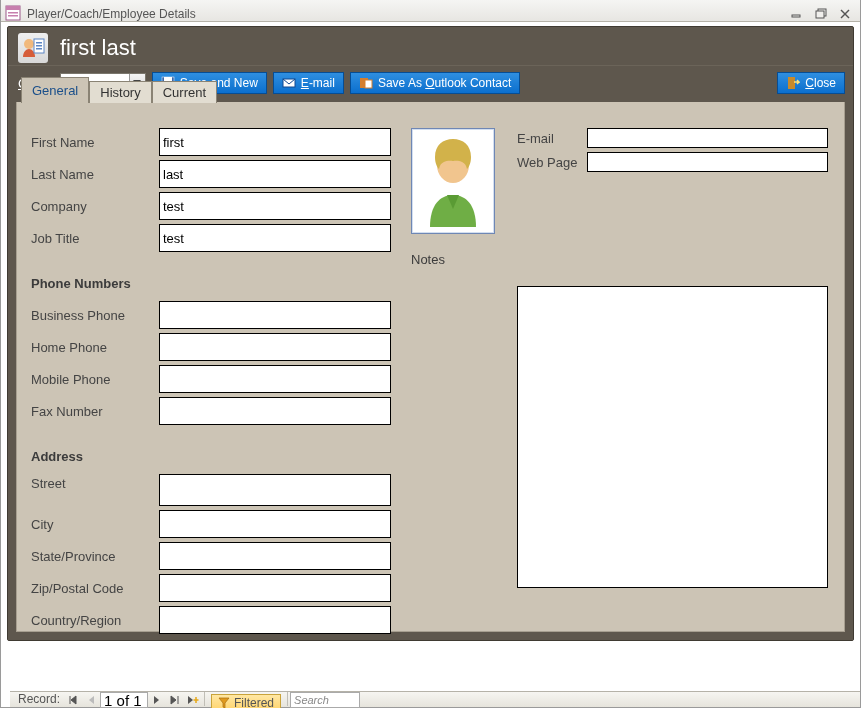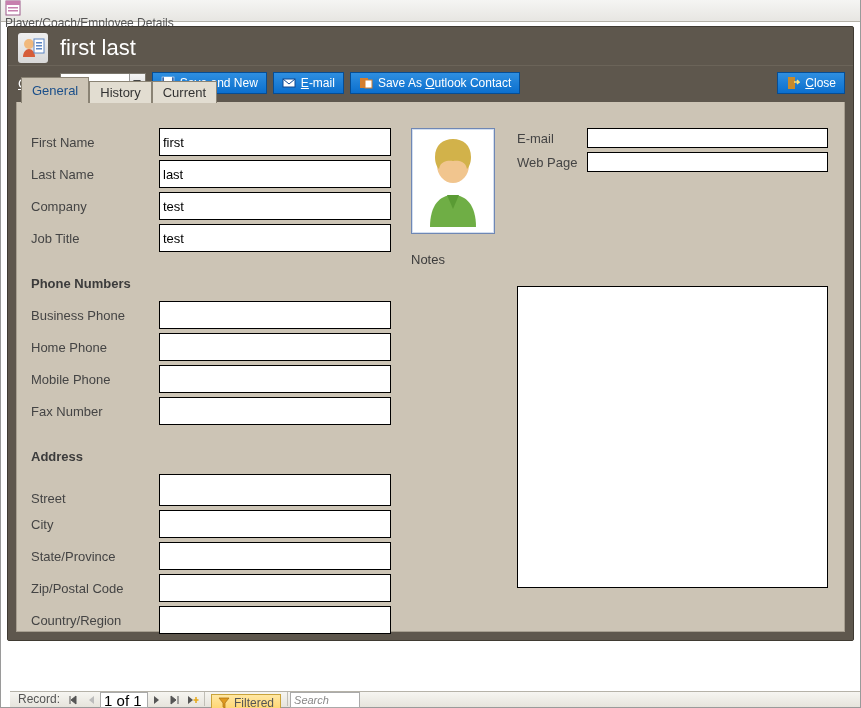--- a/index.html
+++ b/index.html
@@ -1,19 +1,19 @@
 <!DOCTYPE html>
 <html><head>
 <meta charset="utf-8">
 <style>
   * { box-sizing: border-box; }
   html, body { margin:0; padding:0; font-family: "Segoe UI", Tahoma, sans-serif; font-size:12px; color:#333; background:#fff; }
   .window { width:861px; height:708px; background:#fff; position:relative; border-left:1px solid #9a9a9a; border-right:1px solid #9a9a9a; border-bottom:1px solid #9a9a9a;}
   
-  .titlebar { height:22px; display:flex; align-items:flex-start; padding:0 4px; background:linear-gradient(#f5f5f3,#e7e6e2); border-bottom:1px solid #b5b2a8;flex-direction:column; }
+  .titlebar { height:22px; display:flex; align-items:flex-end; padding:0 4px; background:linear-gradient(#f5f5f3,#e7e6e2); border-bottom:1px solid #b5b2a8; }
   .titlebar .app-icon { width:16px; height:16px; margin-right:6px; }
   .titlebar .title { flex:1; color:#555; font-size:12px; }
   .win-controls { display:flex; gap:6px; padding-right:2px;}
   .win-btn { width:18px; height:14px; display:flex; align-items:center; justify-content:center; color:#555; font-family:Consolas,monospace; font-size:12px; cursor:default;}
   .win-btn svg { display:block;}
   
   .client { position:absolute; top:22px; left:0; right:0; bottom:22px; padding:4px 6px 6px 6px; }
   .header-panel { background:#5e574d; border:1px solid #3f3a32; border-radius:2px; }
   .page-title-row { display:flex; align-items:center; padding:6px 10px 2px 10px; gap:12px;}
   .page-title { color:#fff; font-size:22px; font-weight:400; }
@@ -190,21 +190,21 @@
               <div class="field-row">
                 <span class="field-label">Mobile Phone</span>
                 <input class="field-input" value="" style="">
               </div>
               <div class="field-row">
                 <span class="field-label">Fax Number</span>
                 <input class="field-input" value="" style="">
               </div>
 
               <div class="section-title">Address</div>
-              <div class="field-row" style="align-items:flex-end;">
+              <div class="field-row" style="align-items:flex-start;">
                 <span class="field-label" style="padding-top:2px">Street</span>
                 <textarea class="textarea-input" style="flex: 1 1 0%;"></textarea>
               </div>
               <div class="field-row">
                 <span class="field-label">City</span>
                 <input class="field-input" value="" style="">
               </div>
               <div class="field-row">
                 <span class="field-label">State/Province</span>
                 <input class="field-input" value="" style="">

